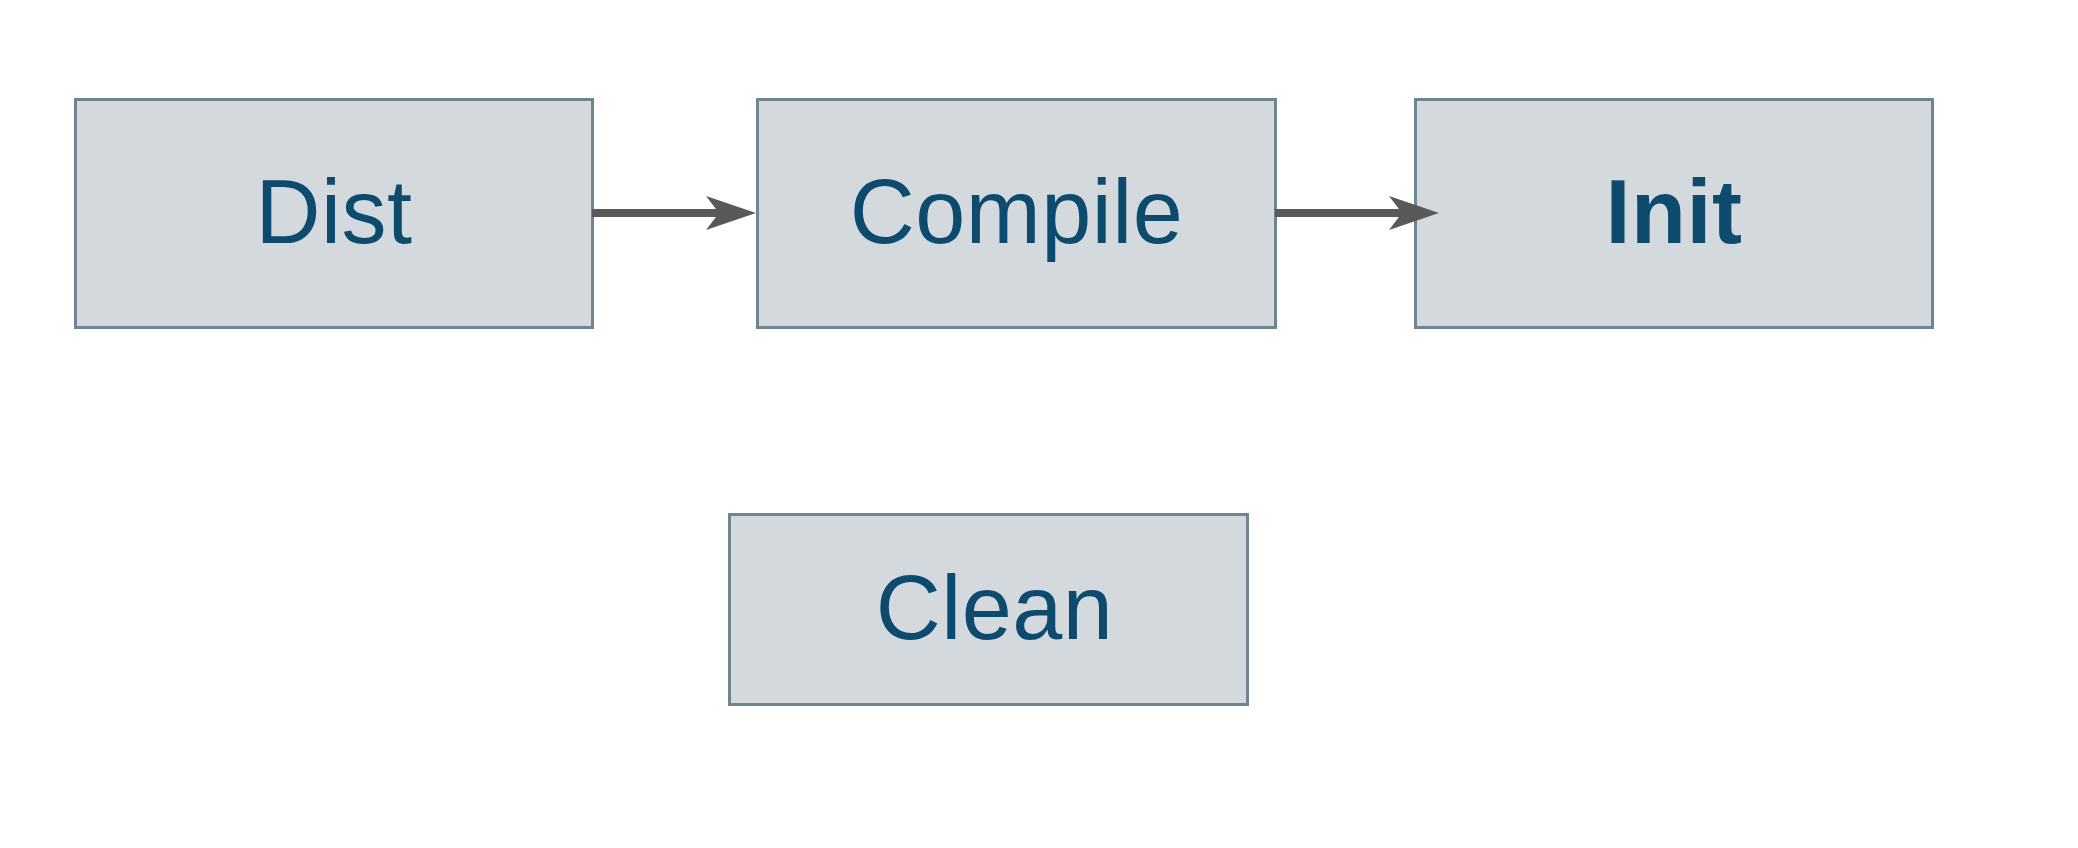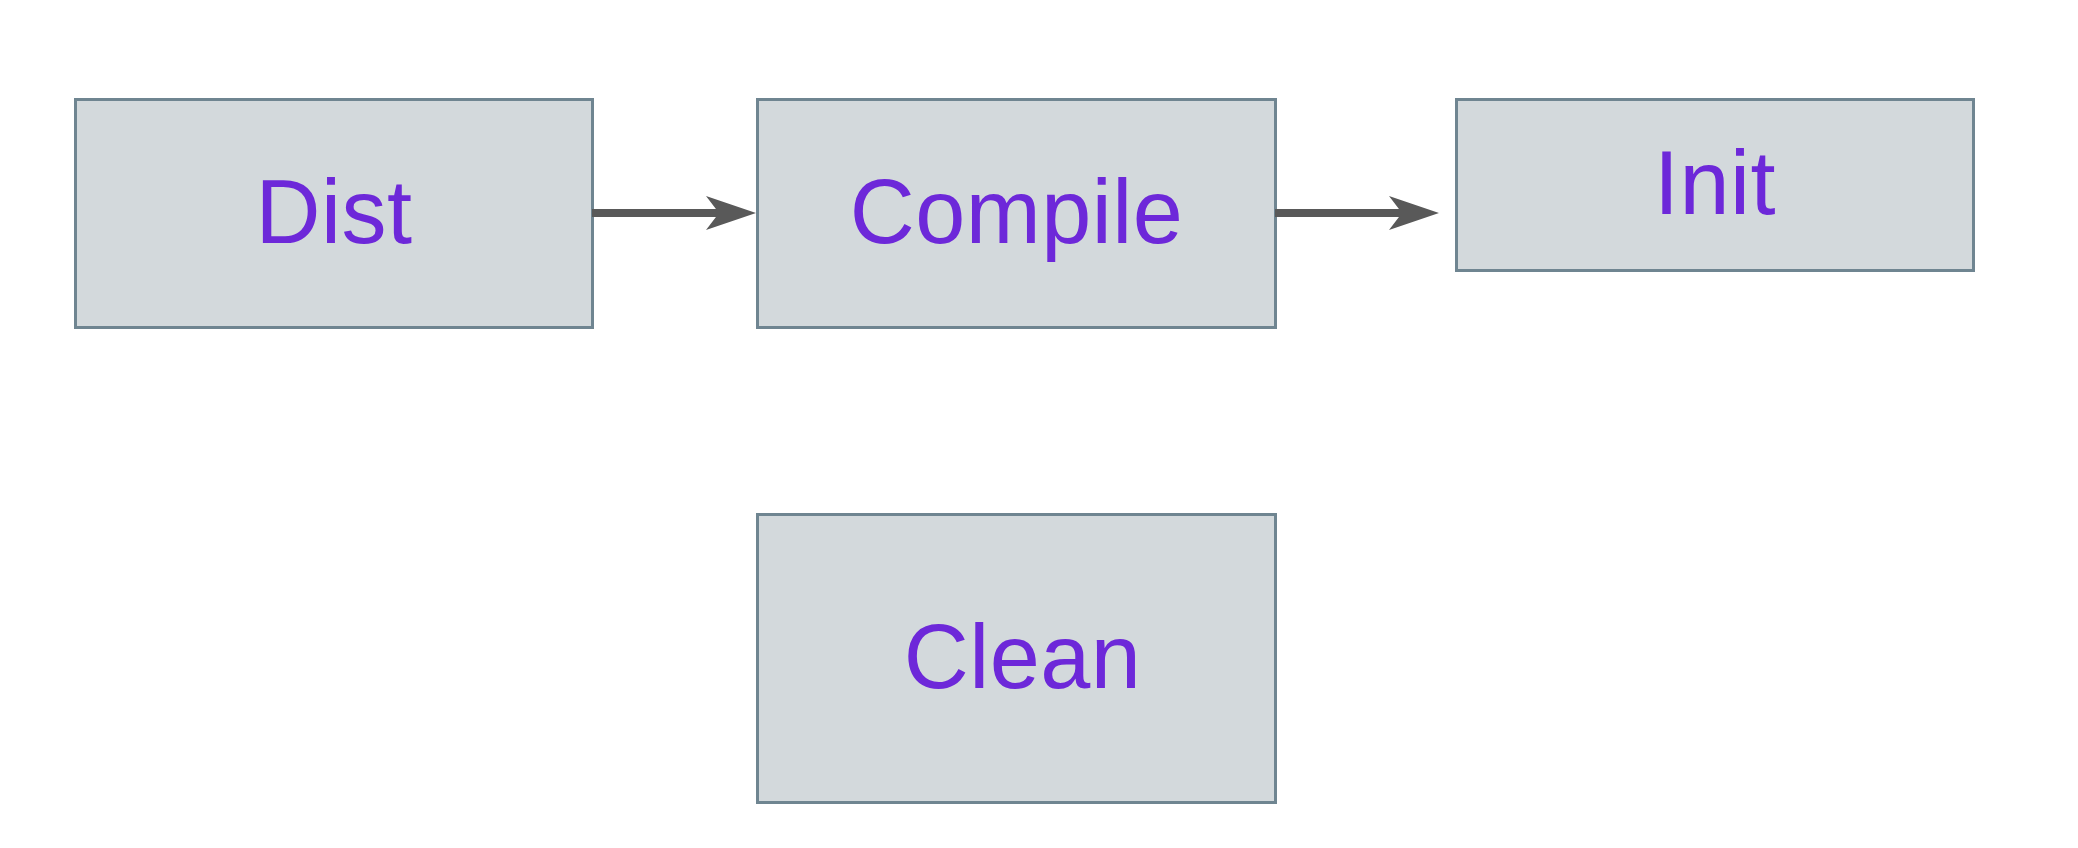--- a/index.html
+++ b/index.html
@@ -20,29 +20,29 @@
     background: #d3d9dc;
     border: 3px solid #6f8591;
     box-sizing: border-box;
     display: flex;
     align-items: center;
     justify-content: center;
   }
   .node-label {
     font-size: 90px;
     line-height: 1;
-    color: #6d28d9;
+    color: #0c4a6e;
     letter-spacing: 0.5px;
     white-space: nowrap;
     transform: translateY(-2px);
   }
   #node-dist    { left: 74px;   top: 98px;  width: 520px; height: 231px; }
   #node-compile { left: 756px;  top: 98px;  width: 521px; height: 231px; justify-content: center; }
-  #node-init    { left: 1455px; top: 98px;  width: 520px; height: 174px; }
-  #node-clean   { left: 756px;  top: 513px; width: 521px; height: 291px; padding-left: 12px; }
+  #node-init    { left: 1414px; top: 98px;  width: 520px; height: 231px; font-weight: bold; }
+  #node-clean   { left: 728px;  top: 513px; width: 521px; height: 193px; padding-left: 12px; }
   .edge-arrow {
     position: absolute;
     top: 195px;
     width: 164px;
     height: 36px;
   }
   #arrow-dist-compile   { left: 592px;  }
   #arrow-compile-init   { left: 1275px; }
 </style>
 </head>

